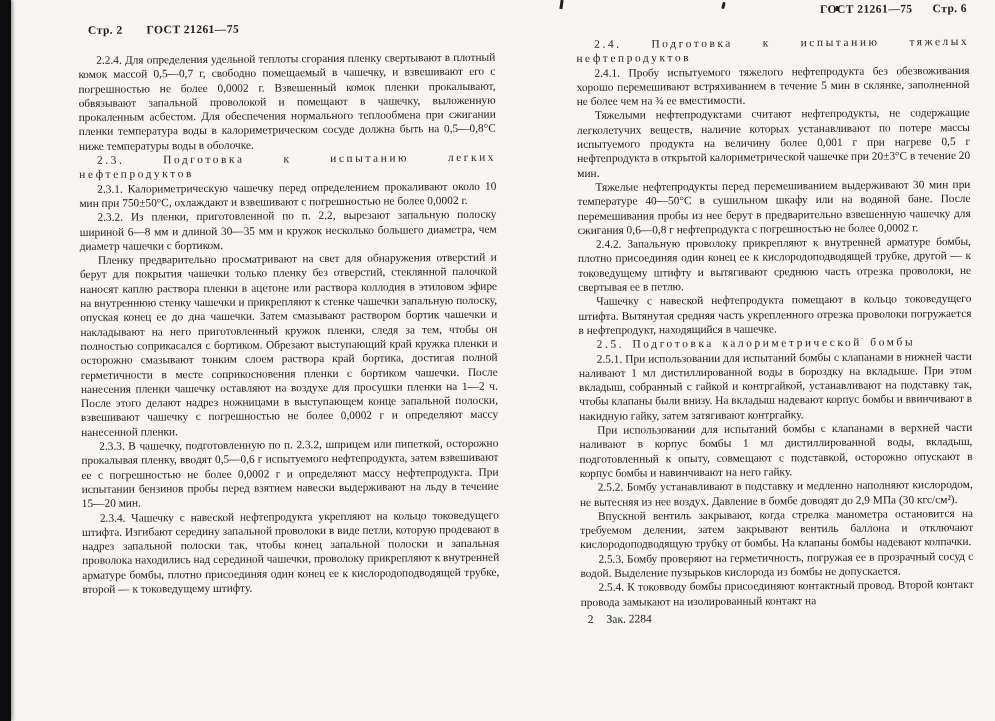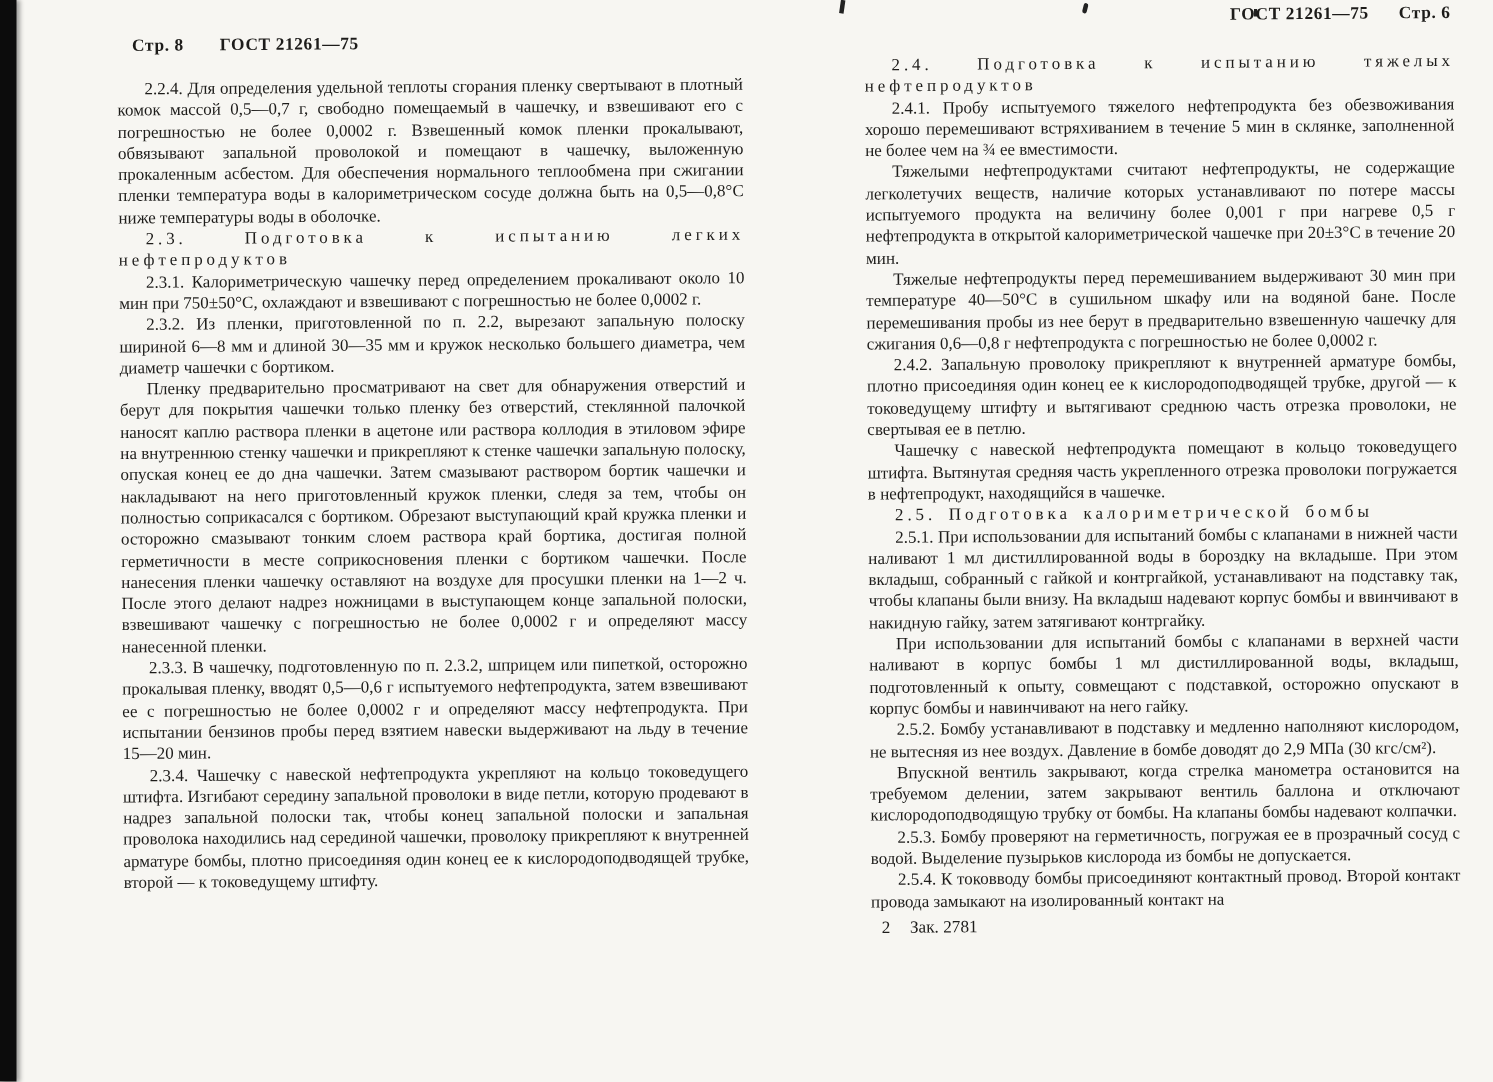--- a/index.html
+++ b/index.html
@@ -56,21 +56,21 @@
 </head>
 <body>
 
 <div class="edge-strip"></div>
 <div class="speck speck-a"></div>
 <div class="speck speck-b"></div>
 <div class="speck speck-c"></div>
 
 <div class="page page-left">
   <div class="page-header">
-    <span>Стр. 8</span>
+    <span>Стр. 2</span>
     <span>ГОСТ 21261—75</span>
   </div>
   <div class="page-body">
       <p class="blk para">2.2.4. Для определения удельной теплоты сгорания пленку свертывают в плотный комок массой 0,5—0,7 г, свободно помещаемый в чашечку, и взвешивают его с погрешностью не более 0,0002 г. Взвешенный комок пленки прокалывают, обвязывают запальной проволокой и помещают в чашечку, выложенную прокаленным асбестом. Для обеспечения нормального теплообмена при сжигании пленки температура воды в калориметрическом сосуде должна быть на 0,5—0,8°С ниже температуры воды в оболочке.</p>
       <p class="blk heading">2.3. Подготовка к испытанию легких нефтепродуктов</p>
       <p class="blk para">2.3.1. Калориметрическую чашечку перед определением прокаливают около 10 мин при 750±50°С, охлаждают и взвешивают с погрешностью не более 0,0002 г.</p>
       <p class="blk para">2.3.2. Из пленки, приготовленной по п. 2.2, вырезают запальную полоску шириной 6—8 мм и длиной 30—35 мм и кружок несколько большего диаметра, чем диаметр чашечки с бортиком.</p>
       <p class="blk para">Пленку предварительно просматривают на свет для обнаружения отверстий и берут для покрытия чашечки только пленку без отверстий, стеклянной палочкой наносят каплю раствора пленки в ацетоне или раствора коллодия в этиловом эфире на внутреннюю стенку чашечки и прикрепляют к стенке чашечки запальную полоску, опуская конец ее до дна чашечки. Затем смазывают раствором бортик чашечки и накладывают на него приготовленный кружок пленки, следя за тем, чтобы он полностью соприкасался с бортиком. Обрезают выступающий край кружка пленки и осторожно смазывают тонким слоем раствора край бортика, достигая полной герметичности в месте соприкосновения пленки с бортиком чашечки. После нанесения пленки чашечку оставляют на воздухе для просушки пленки на 1—2 ч. После этого делают надрез ножницами в выступающем конце запальной полоски, взвешивают чашечку с погрешностью не более 0,0002 г и определяют массу нанесенной пленки.</p>
       <p class="blk para">2.3.3. В чашечку, подготовленную по п. 2.3.2, шприцем или пипеткой, осторожно прокалывая пленку, вводят 0,5—0,6 г испытуемого нефтепродукта, затем взвешивают ее с погрешностью не более 0,0002 г и определяют массу нефтепродукта. При испытании бензинов пробы перед взятием навески выдерживают на льду в течение 15—20 мин.</p>
       <p class="blk para">2.3.4. Чашечку с навеской нефтепродукта укрепляют на кольцо токоведущего штифта. Изгибают середину запальной проволоки в виде петли, которую продевают в надрез запальной полоски так, чтобы конец запальной полоски и запальная проволока находились над серединой чашечки, проволоку прикрепляют к внутренней арматуре бомбы, плотно присоединяя один конец ее к кислородоподводящей трубке, второй — к токоведущему штифту.</p>
@@ -92,15 +92,15 @@
       <p class="blk heading">2.5. Подготовка калориметрической бомбы</p>
       <p class="blk para">2.5.1. При использовании для испытаний бомбы с клапанами в нижней части наливают 1 мл дистиллированной воды в бороздку на вкладыше. При этом вкладыш, собранный с гайкой и контргайкой, устанавливают на подставку так, чтобы клапаны были внизу. На вкладыш надевают корпус бомбы и ввинчивают в накидную гайку, затем затягивают контргайку.</p>
       <p class="blk para">При использовании для испытаний бомбы с клапанами в верхней части наливают в корпус бомбы 1 мл дистиллированной воды, вкладыш, подготовленный к опыту, совмещают с подставкой, осторожно опускают в корпус бомбы и навинчивают на него гайку.</p>
       <p class="blk para">2.5.2. Бомбу устанавливают в подставку и медленно наполняют кислородом, не вытесняя из нее воздух. Давление в бомбе доводят до 2,9 МПа (30 кгс/см²).</p>
       <p class="blk para">Впускной вентиль закрывают, когда стрелка манометра остановится на требуемом делении, затем закрывают вентиль баллона и отключают кислородоподводящую трубку от бомбы. На клапаны бомбы надевают колпачки.</p>
       <p class="blk para">2.5.3. Бомбу проверяют на герметичность, погружая ее в прозрачный сосуд с водой. Выделение пузырьков кислорода из бомбы не допускается.</p>
       <p class="blk para">2.5.4. К токовводу бомбы присоединяют контактный провод. Второй контакт провода замыкают на изолированный контакт на</p>
     </div>
   <div class="page-footer">
     <span>2</span>
-    <span>Зак. 2781</span>
+    <span>Зак. 2284</span>
   </div>
 </div>
 
 </body></html>

